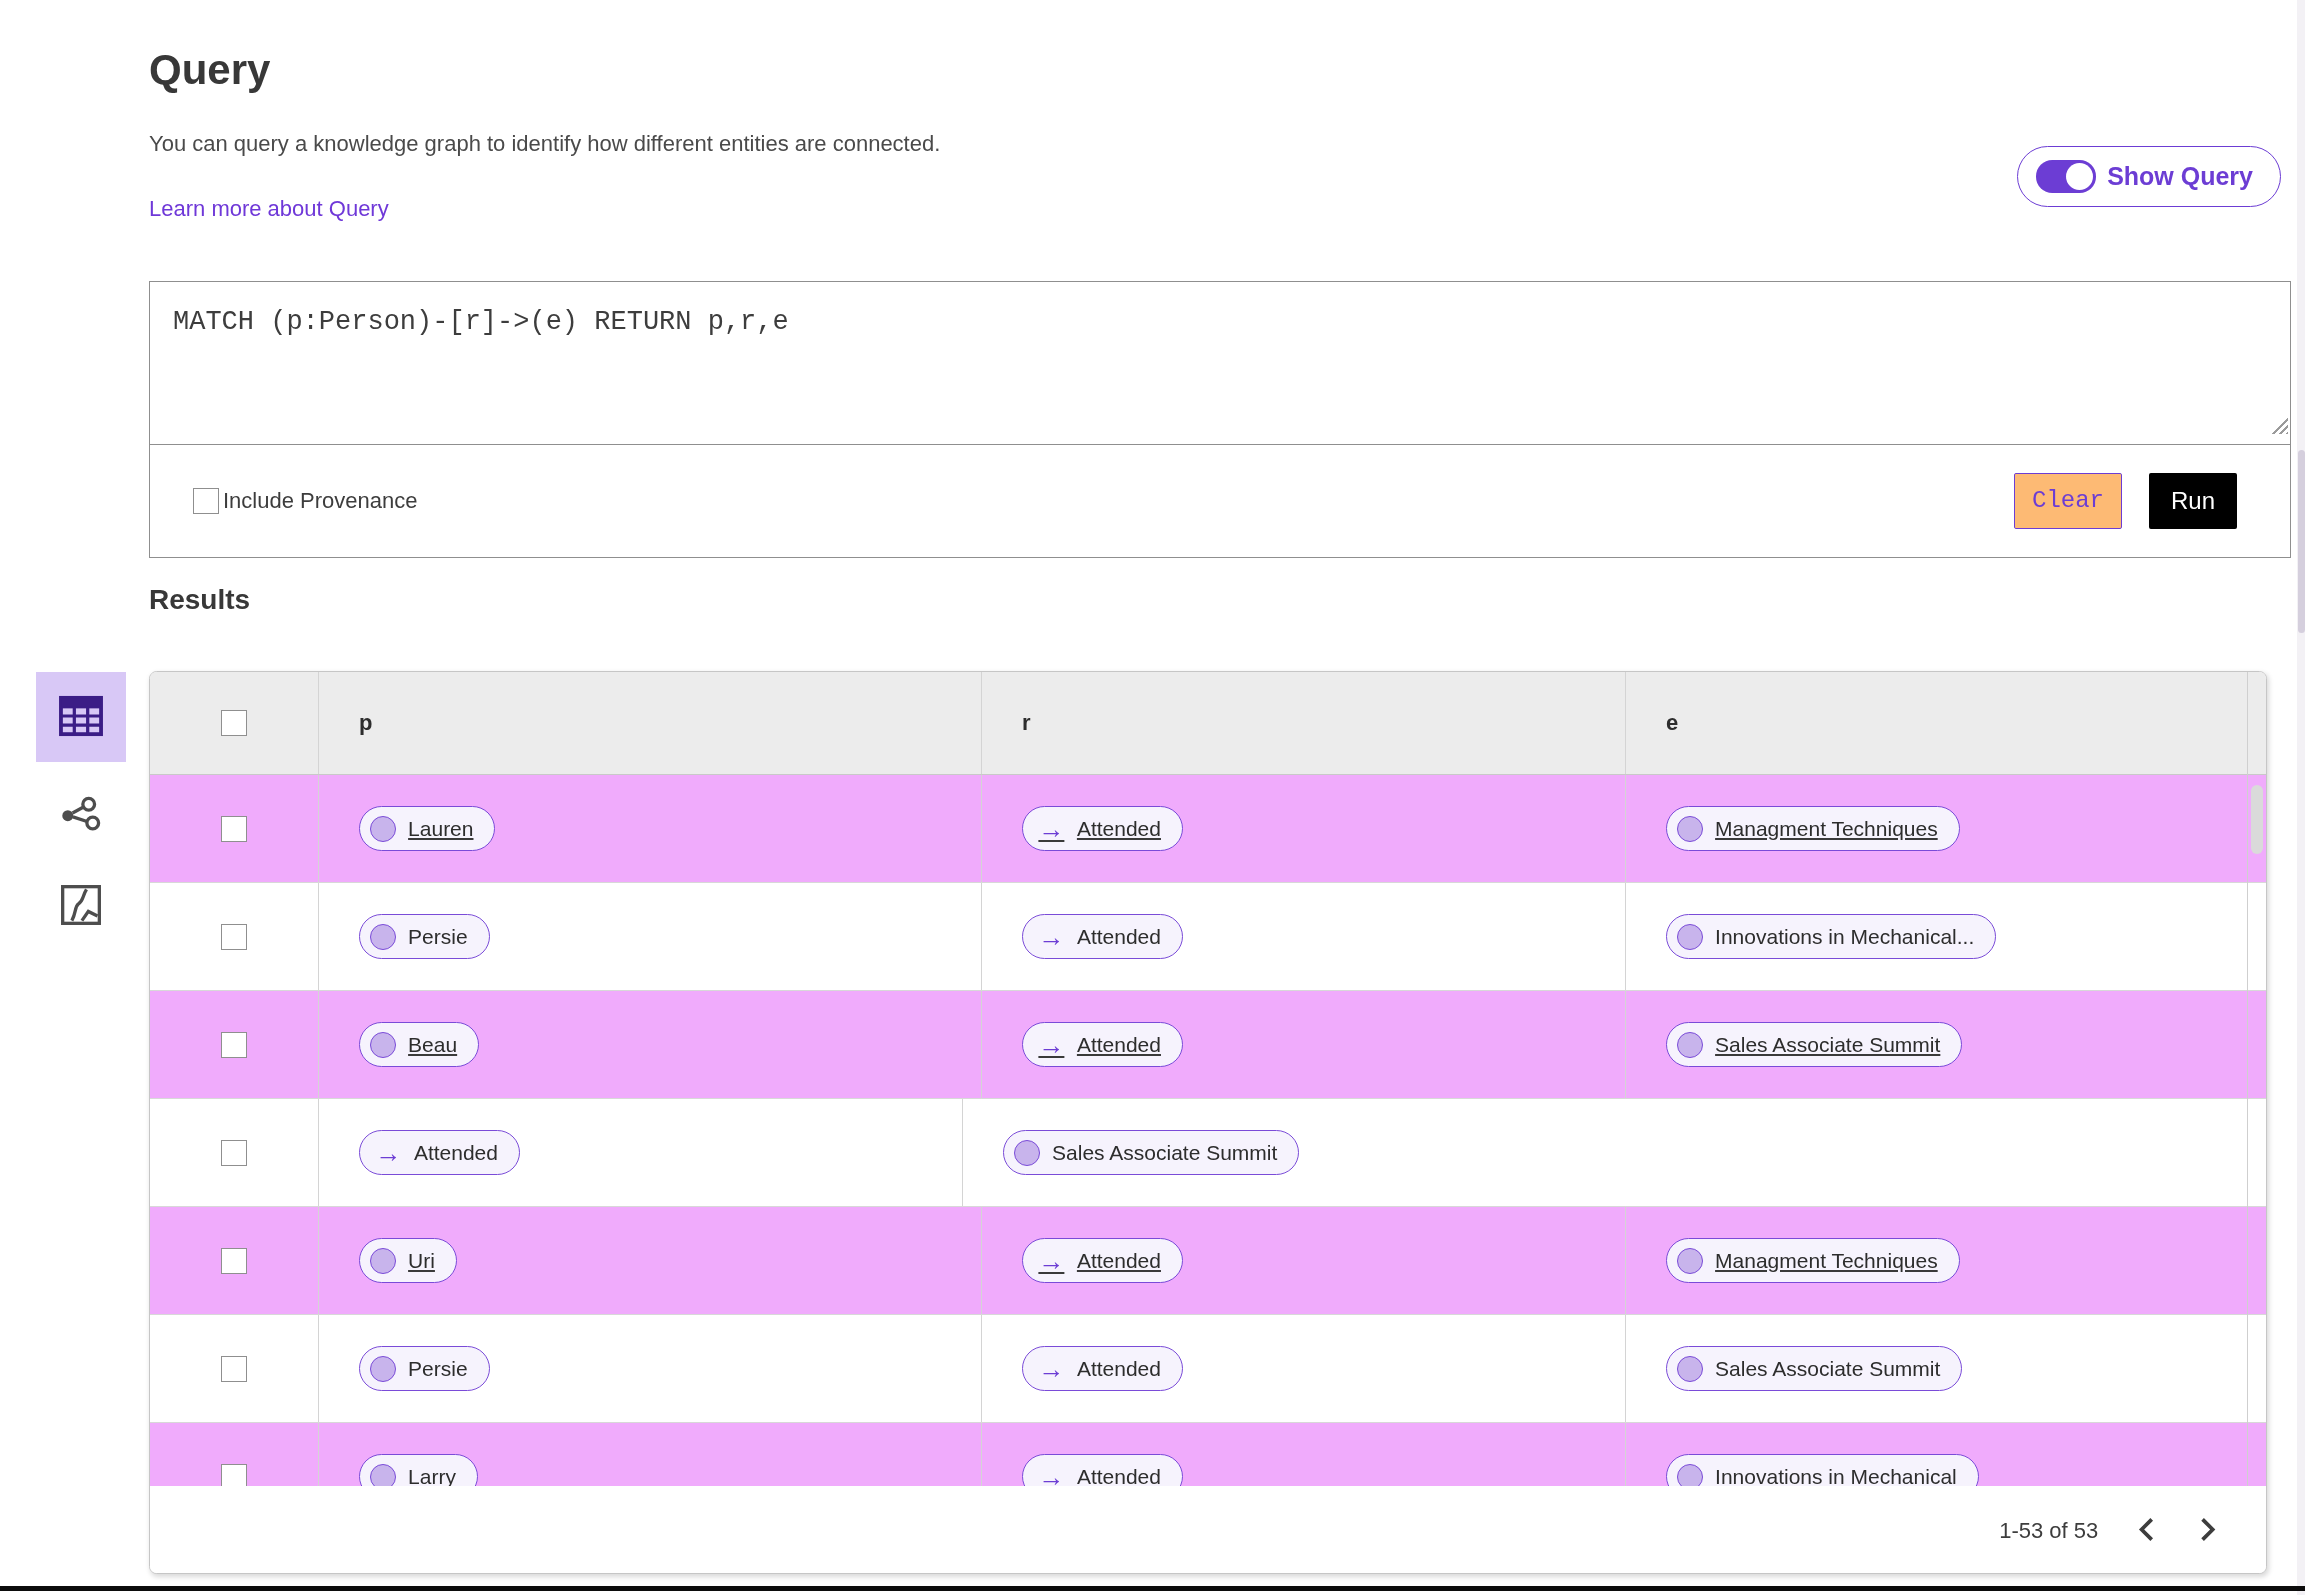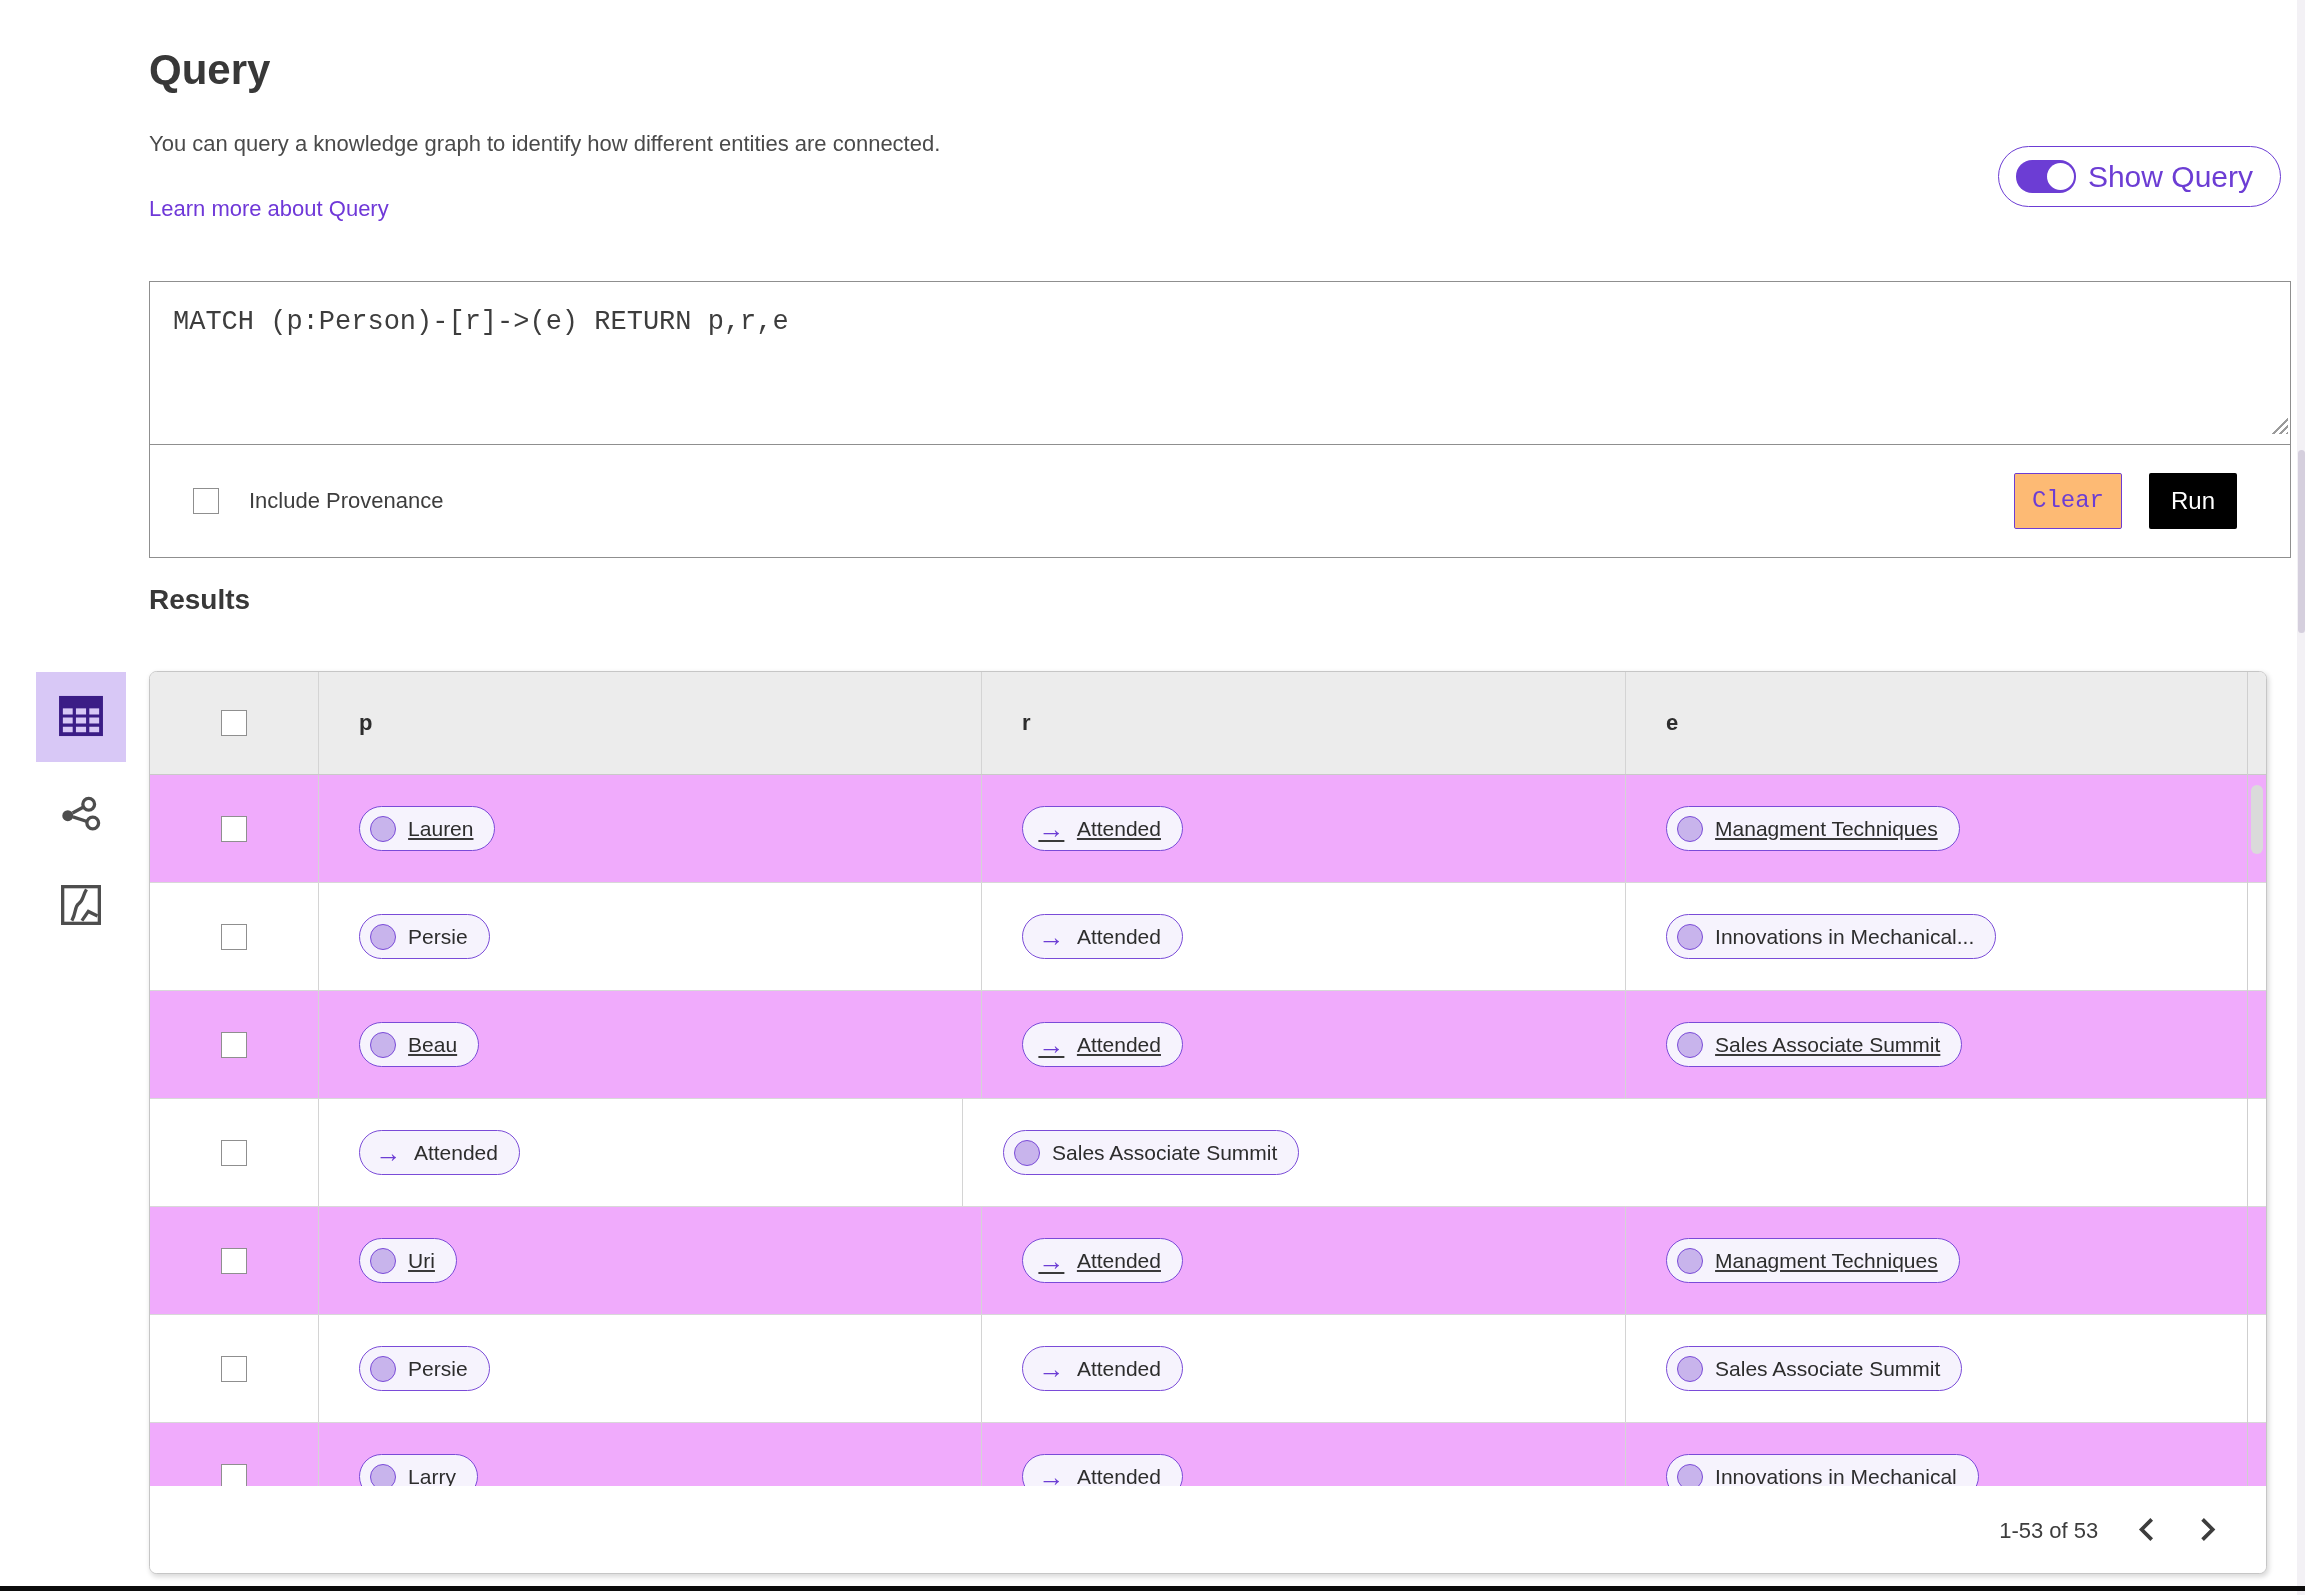--- a/index.html
+++ b/index.html
@@ -9,32 +9,32 @@
 
   
   .page-title { position:absolute; left:149px; top:46px; font-size:42px; font-weight:bold; color:#383838; }
   .page-desc  { position:absolute; left:149px; top:131px; font-size:22px; color:#4a4a4a; }
   .learn-link { position:absolute; left:149px; top:196px; font-size:22px; color:#6f38d8; text-decoration:none; cursor:pointer; }
 
   .toggle-pill { position:absolute; top:146px; right:25px; height:61px; border:1.9px solid #6c3dd4;
     border-radius:33px; background:#fff; display:flex; align-items:center; padding:0 27px 0 17.3px; gap:11.5px; cursor:pointer; }
   .toggle-track { position:relative; width:60px; height:33px; border-radius:16.3px; background:#6c3dd4; }
   .toggle-knob  { position:absolute; right:2.9px; top:2.9px; width:27px; height:27px; border-radius:50%; background:#fff; }
-  .toggle-label { font-size:30px; color:#6c3dd4; }
+  .toggle-label { font-size:25px; color:#6c3dd4;font-weight:bold; }
 
   
   .query-panel { position:absolute; left:149px; top:281px; width:2142px; height:277px; border:1px solid #8f8f8f; background:#fff; }
   .code-area { position:relative; width:100%; height:163px; border:none; border-bottom:1px solid #8f8f8f; resize:none; outline:none;
     font-family:"Liberation Mono", monospace; font-size:27px; color:#3d3d3d; padding:25px 23px; white-space:pre; display:block; background:#fff; }
   .resize-handle { position:absolute; left:2271px; top:417px; width:17.3px; height:17.3px;
     background:repeating-linear-gradient(135deg, transparent 0 2.9px, #9a9a9a 2.9px 4.8px);
     clip-path:polygon(100% 0, 100% 100%, 0 100%); }
   .panel-footer { height:111px; display:flex; align-items:center; padding:0 53px 0 43px; }
   .checkbox { display:inline-block; width:26px; height:26px; border:1.9px solid #8f8f8f; background:#fff; cursor:pointer; flex:none; }
-  .chk-label { margin-left:30px; font-size:22px; color:#3d3d3d; }
+  .chk-label { margin-left:4px; font-size:22px; color:#3d3d3d; }
   .footer-spacer { flex:1; }
   .btn { font-family:"Liberation Sans", sans-serif; font-size:24px; height:56px; cursor:pointer; border-radius:1.9px; }
   .btn-clear { width:108px; background:#fdba74; border:1.9px solid #6c3dd4; color:#6c3dd4;font-family:Liberation Mono, monospace; }
   .btn-run { width:88px; background:#000000; border:none; color:#fff; margin-left:27px; }
 
   
   .results-heading { position:absolute; left:149px; top:584px; font-size:28px; font-weight:bold; color:#383838; }
 
   .view-btn { position:absolute; left:36px; width:90px; display:flex; align-items:center; justify-content:center; cursor:pointer; background:transparent; border:none; }
   .view-btn.selected { background:#d8c8f6; }

